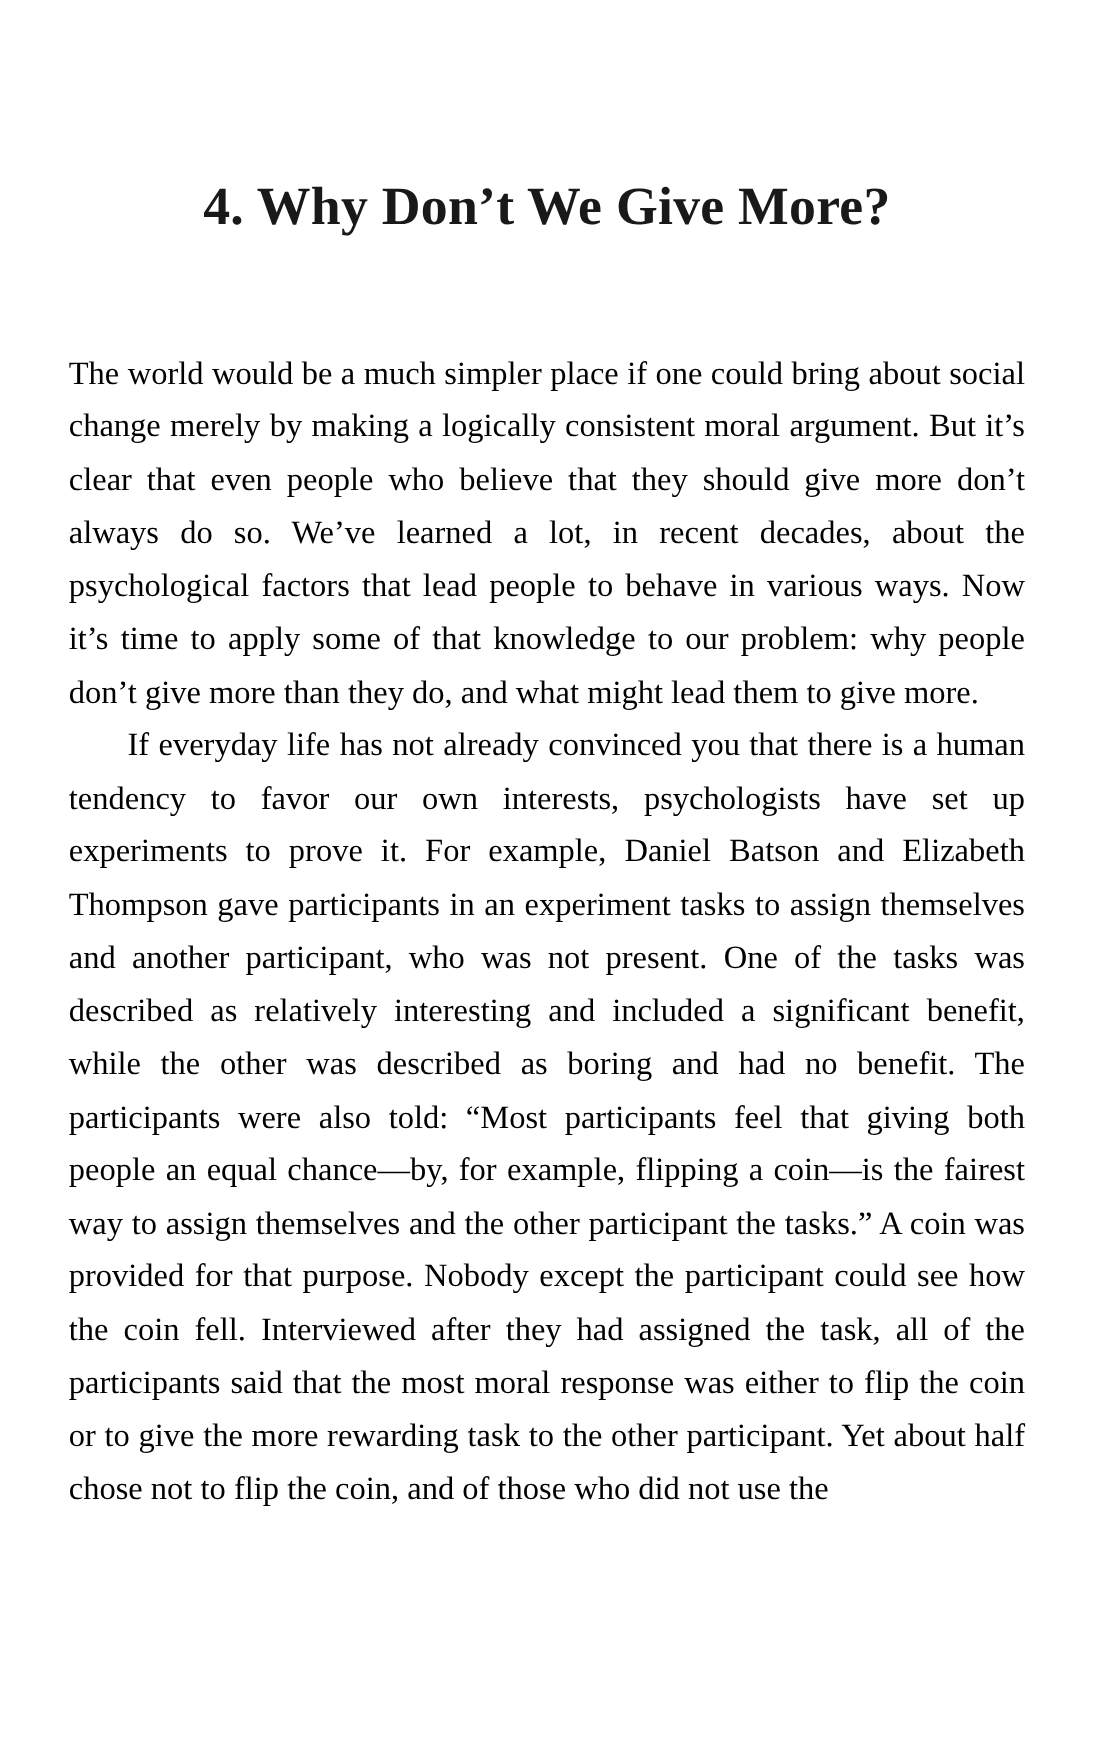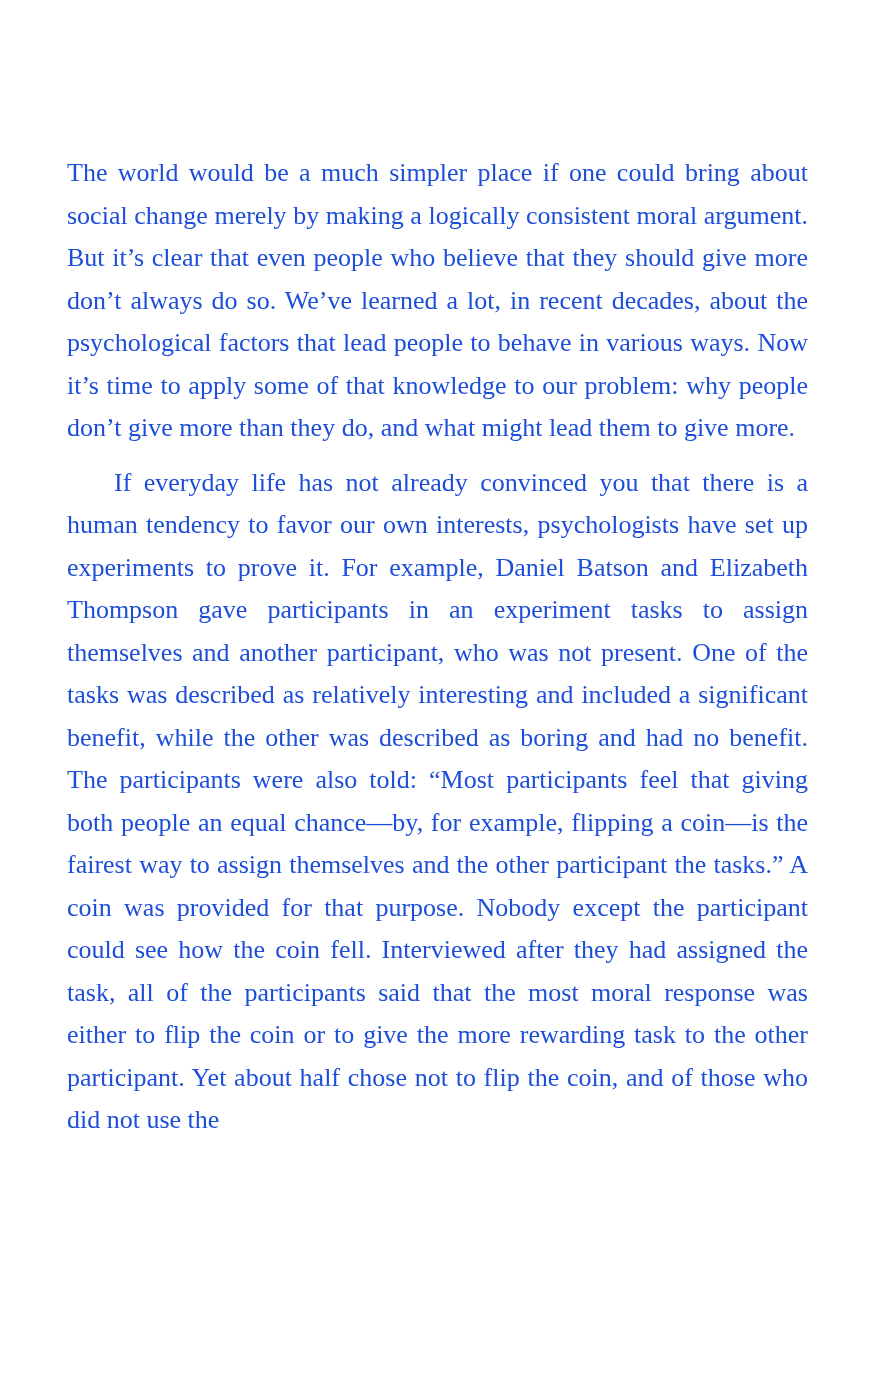--- a/index.html
+++ b/index.html
@@ -27,34 +27,35 @@
     line-height: 1.2;
     font-weight: 700;
     text-align: center;
     color: #191919;
     letter-spacing: 0.2px;
   }
   .chapter-body {
     width: 765px;
   }
   .para {
-    margin: 12px;
+    margin: 0;
     font-size: 26px;
     line-height: 42.5px;
     text-align: justify;
     text-justify: inter-word;
     hyphens: none;
     -webkit-hyphens: none;
-    color: #1d4ed8;
+    color: #000000;
   }
   .para.indent {
     text-indent: 47px;
   }
 </style>
 </head>
 <body>
 
 <div class="book-page">
+  <h1 class="chapter-title">4. Why Don’t We Give More?</h1>
   <div class="chapter-body">
     <p class="para">The world would be a much simpler place if one could bring about social change merely by making a logically consistent moral argument. But it’s clear that even people who believe that they should give more don’t always do so. We’ve learned a lot, in recent decades, about the psychological factors that lead people to behave in various ways. Now it’s time to apply some of that knowledge to our problem: why people don’t give more than they do, and what might lead them to give more.</p>
     <p class="para indent">If everyday life has not already convinced you that there is a human tendency to favor our own interests, psychologists have set up experiments to prove it. For example, Daniel Batson and Elizabeth Thompson gave participants in an experiment tasks to assign themselves and another participant, who was not present. One of the tasks was described as relatively interesting and included a significant benefit, while the other was described as boring and had no benefit. The participants were also told: “Most participants feel that giving both people an equal chance—by, for example, flipping a coin—is the fairest way to assign themselves and the other participant the tasks.” A coin was provided for that purpose. Nobody except the participant could see how the coin fell. Interviewed after they had assigned the task, all of the participants said that the most moral response was either to flip the coin or to give the more rewarding task to the other participant. Yet about half chose not to flip the coin, and of those who did not use the</p>
   </div>
 </div>
 
 </body></html>

